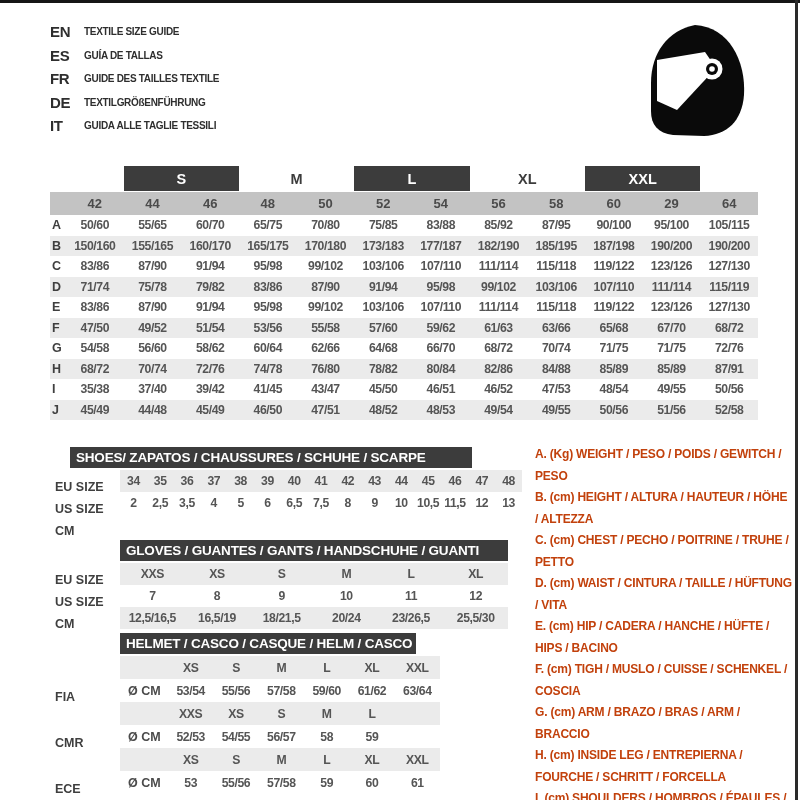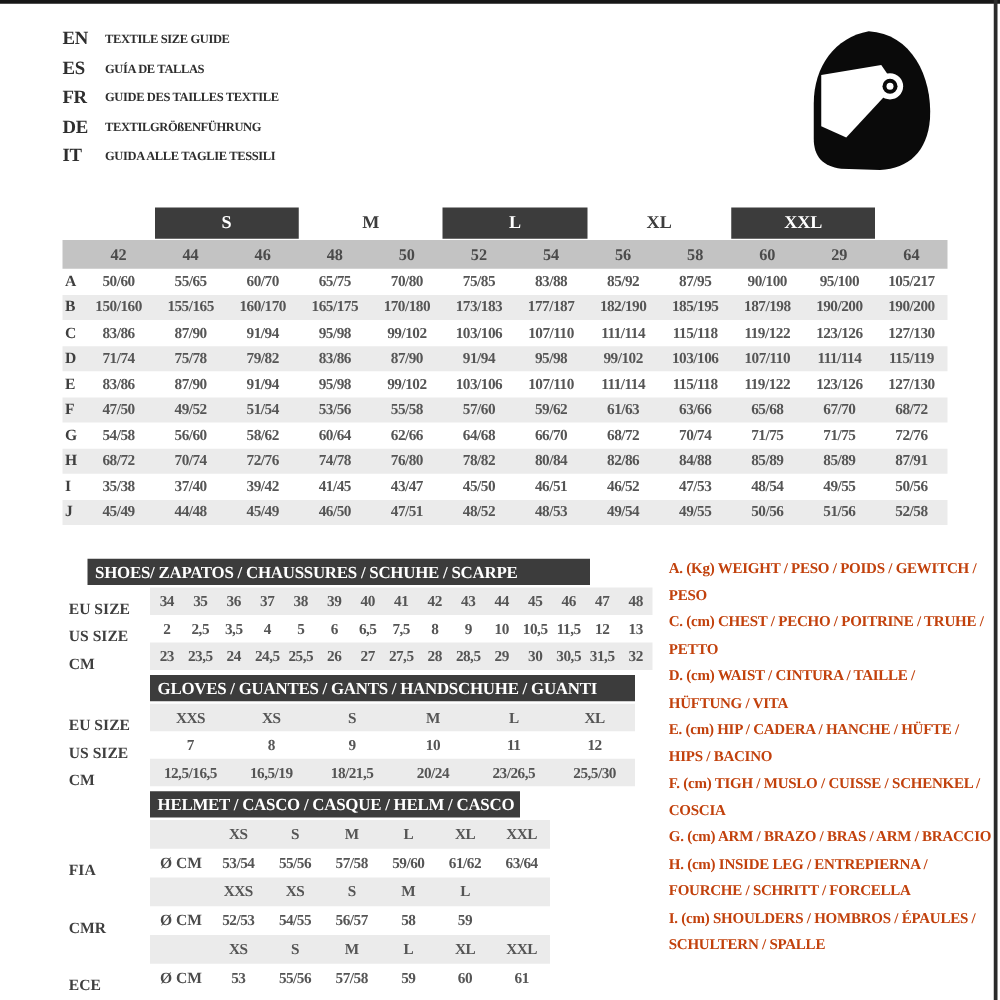--- a/index.html
+++ b/index.html
@@ -1,18 +1,18 @@
 <!DOCTYPE html>
 <html><head>
 <meta charset="utf-8">
 <style>
   html,body{margin:0;padding:0;background:#fff;}
   .page{
     position:relative;width:800px;height:800px;background:#ffffff;
-    font-family:Liberation Serif, serif;color:#4b4b4b;overflow:hidden;
+    font-family:Liberation Sans, sans-serif;color:#4b4b4b;overflow:hidden;
   }
   .page::before{content:"";position:absolute;left:0;top:0;width:100%;height:3px;background:#161616;}
   .page::after{content:"";position:absolute;right:2px;top:0;width:3px;height:100%;background:#2a2a2a;}
 
   
   .lang-block{position:absolute;left:50px;top:20px;}
   .lang-row{display:flex;height:23.5px;align-items:center;}
   .lang-code{width:34px;font-weight:bold;font-size:15px;color:#2e2e2e;letter-spacing:-0.3px;}
   .lang-title{font-weight:bold;font-size:10px;color:#2e2e2e;letter-spacing:-0.3px;white-space:nowrap;}
 
@@ -125,21 +125,21 @@
           <div class="val-cell">55/65</div>
           <div class="val-cell">60/70</div>
           <div class="val-cell">65/75</div>
           <div class="val-cell">70/80</div>
           <div class="val-cell">75/85</div>
           <div class="val-cell">83/88</div>
           <div class="val-cell">85/92</div>
           <div class="val-cell">87/95</div>
           <div class="val-cell">90/100</div>
           <div class="val-cell">95/100</div>
-          <div class="val-cell">105/217</div>
+          <div class="val-cell">105/115</div>
         </div>
         <div class="t-row striped">
           <div class="letter-cell">B</div>
           <div class="val-cell">150/160</div>
           <div class="val-cell">155/165</div>
           <div class="val-cell">160/170</div>
           <div class="val-cell">165/175</div>
           <div class="val-cell">170/180</div>
           <div class="val-cell">173/183</div>
           <div class="val-cell">177/187</div>
@@ -310,37 +310,20 @@
             <div class="s-cell">9</div>
             <div class="s-cell">10</div>
             <div class="s-cell">10,5</div>
             <div class="s-cell">11,5</div>
             <div class="s-cell">12</div>
             <div class="s-cell">13</div>
           </div>
         </div>
         <div class="s-row">
           <div class="s-label">CM</div>
-          <div class="band shaded">
-            <div class="s-cell">23</div>
-            <div class="s-cell">23,5</div>
-            <div class="s-cell">24</div>
-            <div class="s-cell">24,5</div>
-            <div class="s-cell">25,5</div>
-            <div class="s-cell">26</div>
-            <div class="s-cell">27</div>
-            <div class="s-cell">27,5</div>
-            <div class="s-cell">28</div>
-            <div class="s-cell">28,5</div>
-            <div class="s-cell">29</div>
-            <div class="s-cell">30</div>
-            <div class="s-cell">30,5</div>
-            <div class="s-cell">31,5</div>
-            <div class="s-cell">32</div>
-          </div>
         </div>
       </div>
   </div>
 
   <div class="sub-table" id="gloves-table">
     <div class="bar">GLOVES / GUANTES / GANTS / HANDSCHUHE / GUANTI</div>
     <div id="gloves-rows">
         <div class="s-row">
           <div class="s-label">EU SIZE</div>
           <div class="band shaded">
@@ -450,20 +433,21 @@
             <div class="s-cell">59</div>
             <div class="s-cell">60</div>
             <div class="s-cell">61</div>
           </div>
         </div>
       </div>
   </div>
 
   <div class="legend" id="legend">
       <div class="legend-item">A. (Kg) WEIGHT / PESO / POIDS / GEWITCH / PESO</div>
+      <div class="legend-item">B. (cm) HEIGHT / ALTURA / HAUTEUR / HÖHE / ALTEZZA</div>
       <div class="legend-item">C. (cm) CHEST / PECHO / POITRINE / TRUHE / PETTO</div>
       <div class="legend-item">D. (cm) WAIST / CINTURA / TAILLE / HÜFTUNG / VITA</div>
       <div class="legend-item">E. (cm) HIP / CADERA / HANCHE / HÜFTE / HIPS / BACINO</div>
       <div class="legend-item">F. (cm) TIGH / MUSLO / CUISSE / SCHENKEL / COSCIA</div>
       <div class="legend-item">G. (cm) ARM / BRAZO / BRAS / ARM / BRACCIO</div>
       <div class="legend-item">H. (cm) INSIDE LEG / ENTREPIERNA / FOURCHE / SCHRITT / FORCELLA</div>
       <div class="legend-item">I. (cm) SHOULDERS / HOMBROS / ÉPAULES / SCHULTERN / SPALLE</div>
     </div>
 
 </div>

